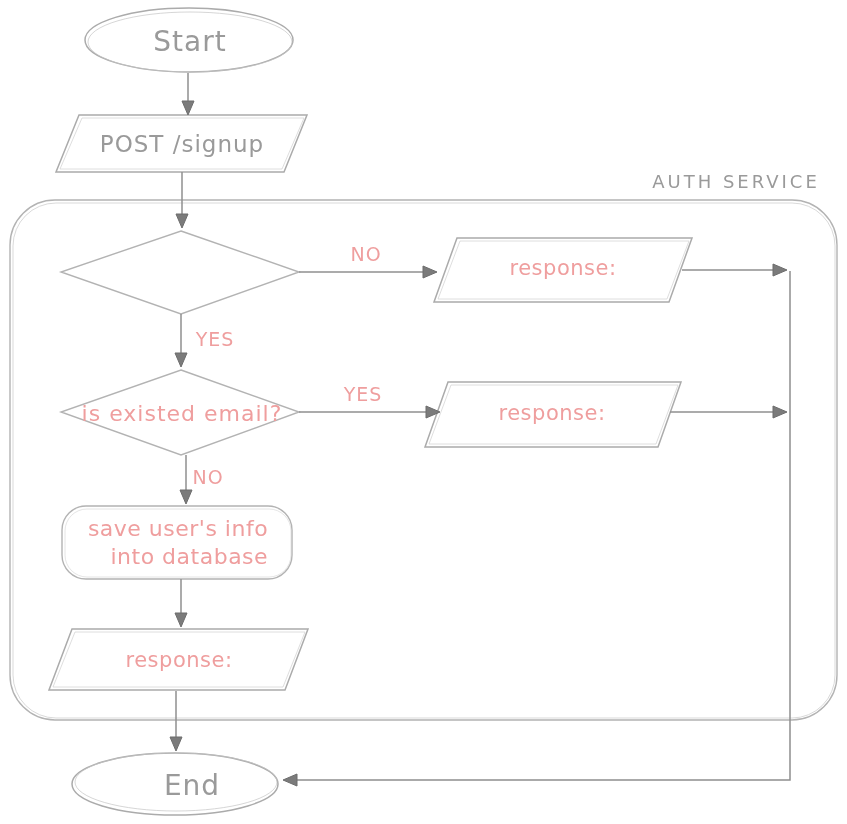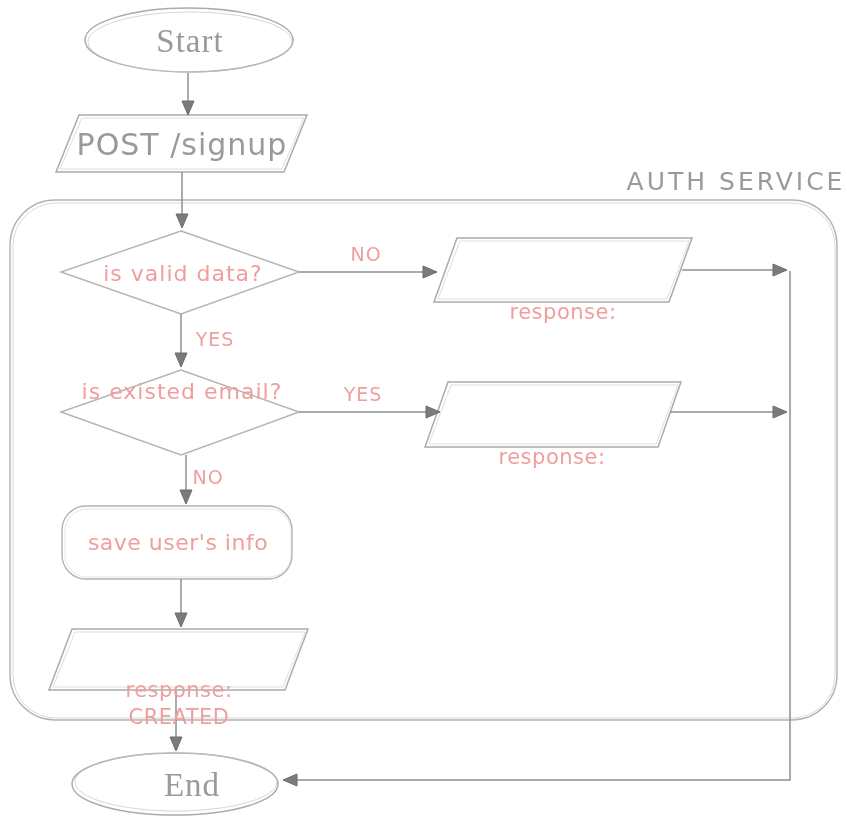--- a/index.html
+++ b/index.html
@@ -22,27 +22,27 @@
   }
   .lbl {
     position: absolute;
     transform: translate(-50%, -50%);
     white-space: nowrap;
     text-align: center;
     pointer-events: none;
   }
   .gray-text  { color: #9a9a9a; }
   .red-text   { color: #ef9e9e; }
-  .start-end  { font-size: 33px; letter-spacing: 1px; font-family: Liberation Serif, serif; }
-  .node-title { font-size: 30px; letter-spacing: 1px; }
+  .start-end  { font-size: 28px; letter-spacing: 1px; }
+  .node-title { font-size: 23px; letter-spacing: 1px; }
   .decision   { font-size: 22px; letter-spacing: 1px; }
-  .resp       { font-size: 21px; line-height: 27px; letter-spacing: 0.5px; margin-top: 44px; }
+  .resp       { font-size: 21px; line-height: 27px; letter-spacing: 0.5px; }
   .proc       { font-size: 22px; line-height: 28px; letter-spacing: 0.5px; text-align: right; }
   .edge-lbl   { font-size: 19px; letter-spacing: 1px; }
-  .frame-lbl  { font-size: 25px; letter-spacing: 3px; }
+  .frame-lbl  { font-size: 18px; letter-spacing: 3px; }
 </style>
 </head>
 <body>
 
 <div id="canvas">
 
   <svg id="shapes" width="847" height="824" viewBox="0 0 847 824">
 
     <rect x="10" y="200" width="827" height="520" rx="45" ry="45" fill="none" stroke="#b3b3b3" stroke-width="1.4"></rect>
     <rect x="13" y="203" width="822" height="515" rx="43" ry="43" fill="none" stroke="#c9c9c9" stroke-width="1" opacity="0.7"></rect>
@@ -100,44 +100,43 @@
       <polygon points="297,774 297,786 283,780"></polygon>
     </g>
   </svg>
 
   <div class="lbl gray-text frame-lbl" style="left:736px; top:181px;">AUTH SERVICE</div>
 
   <div class="lbl gray-text start-end" style="left:190px; top:41px;">Start</div>
 
   <div class="lbl gray-text node-title" style="left:182px; top:144px;">POST /signup</div>
 
-  <div class="lbl red-text decision" style="left:183px; top:273px;">is valid data?</div>
 
   <div class="lbl red-text edge-lbl" style="left:366px; top:254px;">NO</div>
 
   <div class="lbl red-text resp" style="left:563px; top:268px;">
     <div>response:</div>
   </div>
 
   <div class="lbl red-text edge-lbl" style="left:215px; top:339px;">YES</div>
 
-  <div class="lbl red-text decision" style="left:182px; top:391px;">is existed email?</div>
+  <div class="lbl red-text decision" style="left:182px; top:413px;">is existed email?</div>
 
   <div class="lbl red-text edge-lbl" style="left:363px; top:394px;">YES</div>
 
   <div class="lbl red-text resp" style="left:552px; top:413px;">
     <div>response:</div>
   </div>
 
   <div class="lbl red-text edge-lbl" style="left:208px; top:477px;">NO</div>
 
   <div class="lbl red-text proc" style="left:178px; top:543px;">
     <div>save user's info</div>
+    <div>into database</div>
   </div>
 
   <div class="lbl red-text resp" style="left:179px; top:660px;">
     <div>response:</div>
-    <div>CREATED</div>
   </div>
 
   <div class="lbl gray-text start-end" style="left:192px; top:785px;">End</div>
 
 </div>
 
 </body></html>

